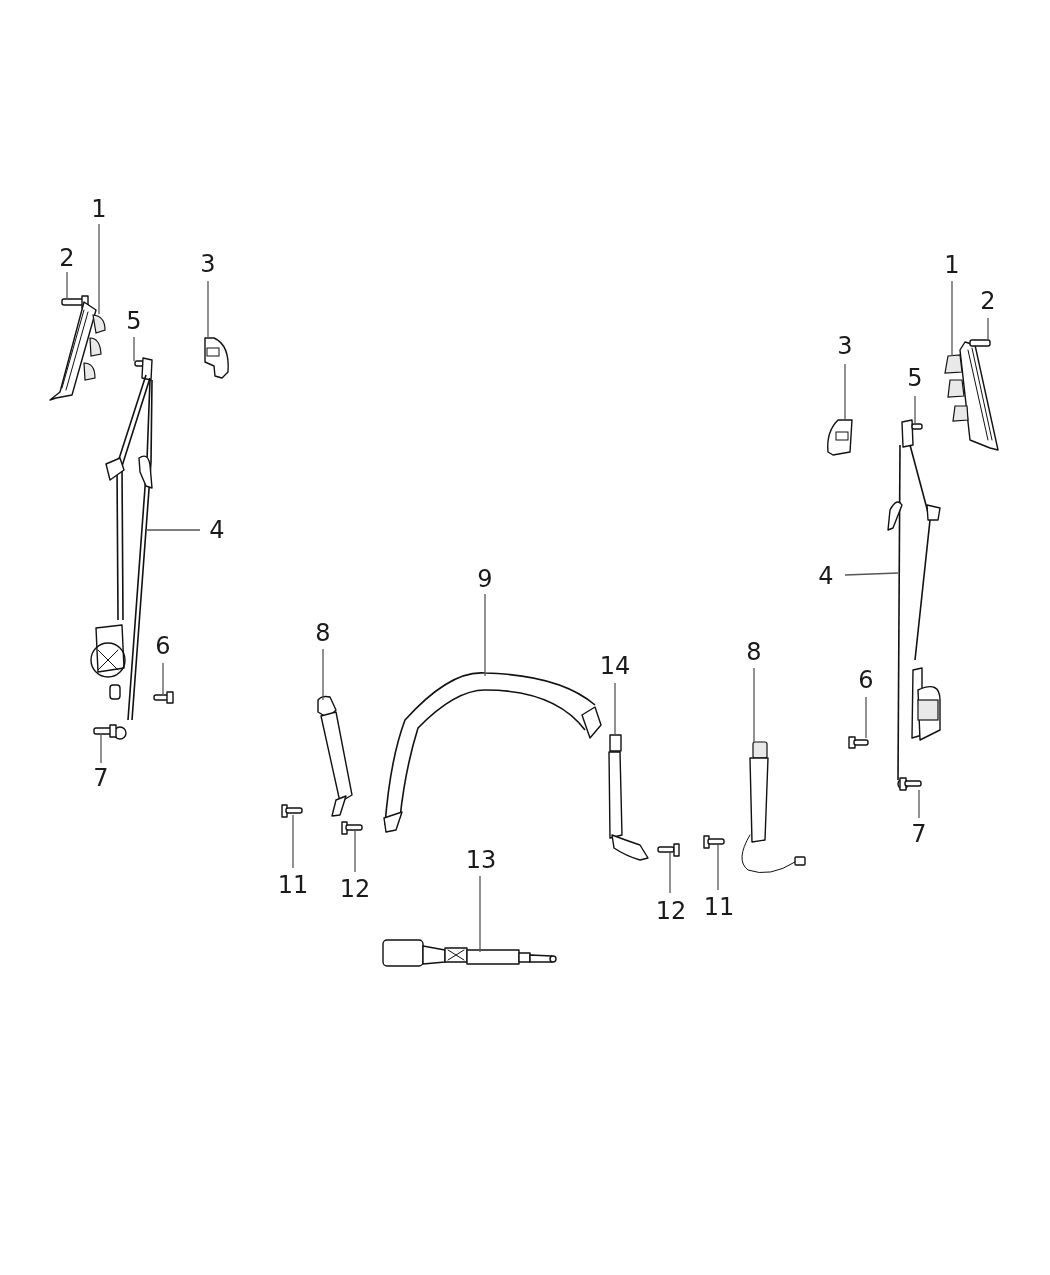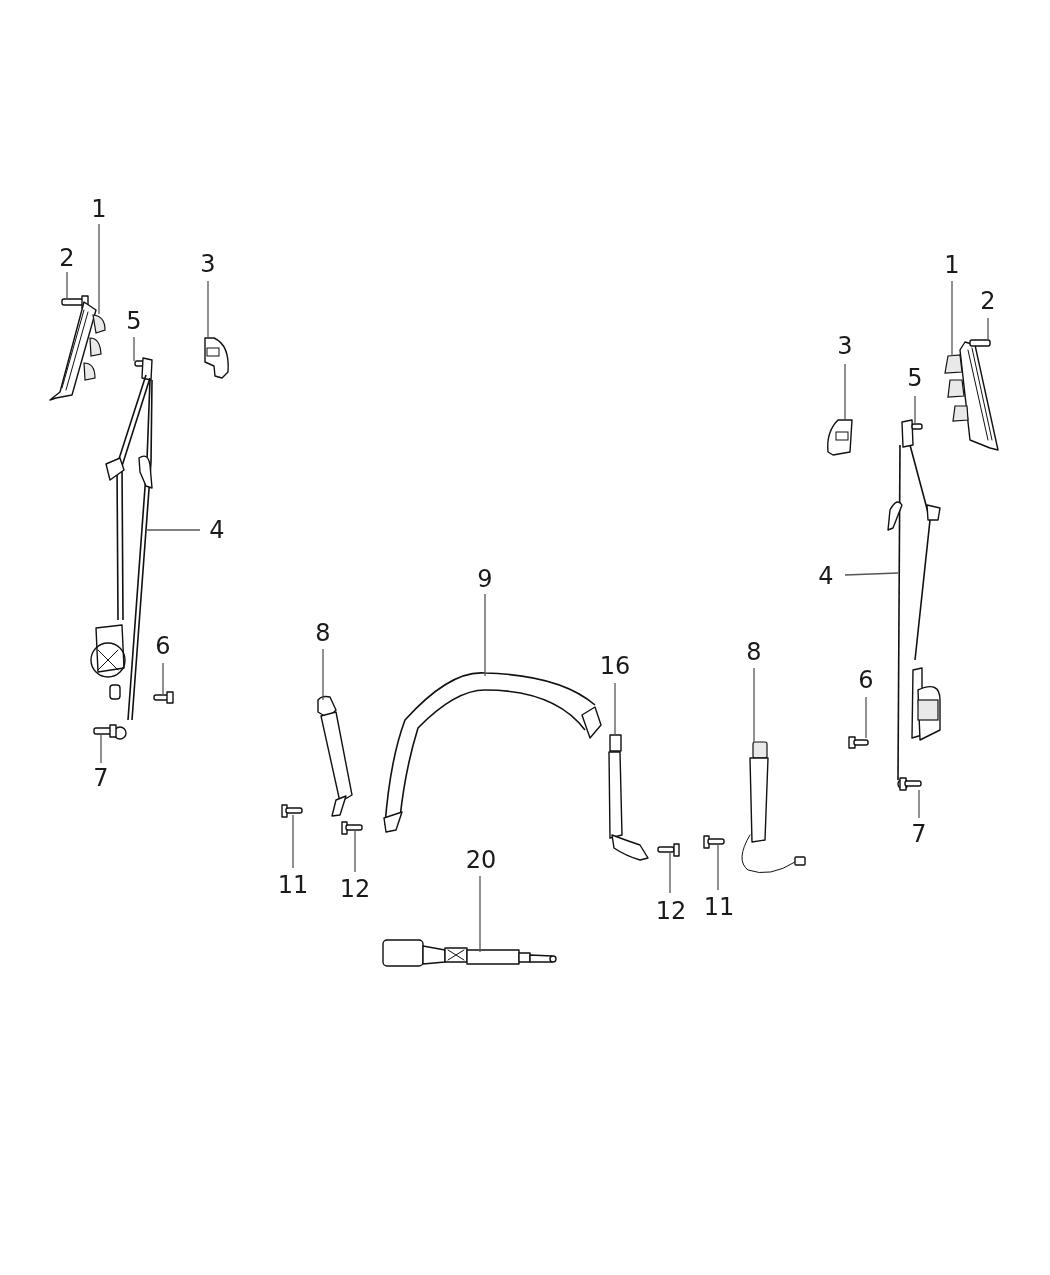--- a/index.html
+++ b/index.html
@@ -202,25 +202,25 @@
   <span class="callout" style="left:99px;top:209px">1</span>
   <span class="callout" style="left:67px;top:258px">2</span>
   <span class="callout" style="left:208px;top:264px">3</span>
   <span class="callout" style="left:134px;top:321px">5</span>
   <span class="callout" style="left:217px;top:530px">4</span>
   <span class="callout" style="left:163px;top:646px">6</span>
   <span class="callout" style="left:101px;top:778px">7</span>
 
   <span class="callout" style="left:323px;top:633px">8</span>
   <span class="callout" style="left:485px;top:579px">9</span>
-  <span class="callout" style="left:615px;top:666px">16</span>
+  <span class="callout" style="left:615px;top:666px">14</span>
   <span class="callout" style="left:754px;top:652px">8</span>
   <span class="callout" style="left:293px;top:885px">11</span>
   <span class="callout" style="left:355px;top:889px">12</span>
-  <span class="callout" style="left:481px;top:860px">20</span>
+  <span class="callout" style="left:481px;top:860px">13</span>
   <span class="callout" style="left:671px;top:911px">12</span>
   <span class="callout" style="left:719px;top:907px">11</span>
 
   <span class="callout" style="left:952px;top:265px">1</span>
   <span class="callout" style="left:988px;top:301px">2</span>
   <span class="callout" style="left:845px;top:346px">3</span>
   <span class="callout" style="left:915px;top:378px">5</span>
   <span class="callout" style="left:826px;top:576px">4</span>
   <span class="callout" style="left:866px;top:680px">6</span>
   <span class="callout" style="left:919px;top:834px">7</span>

